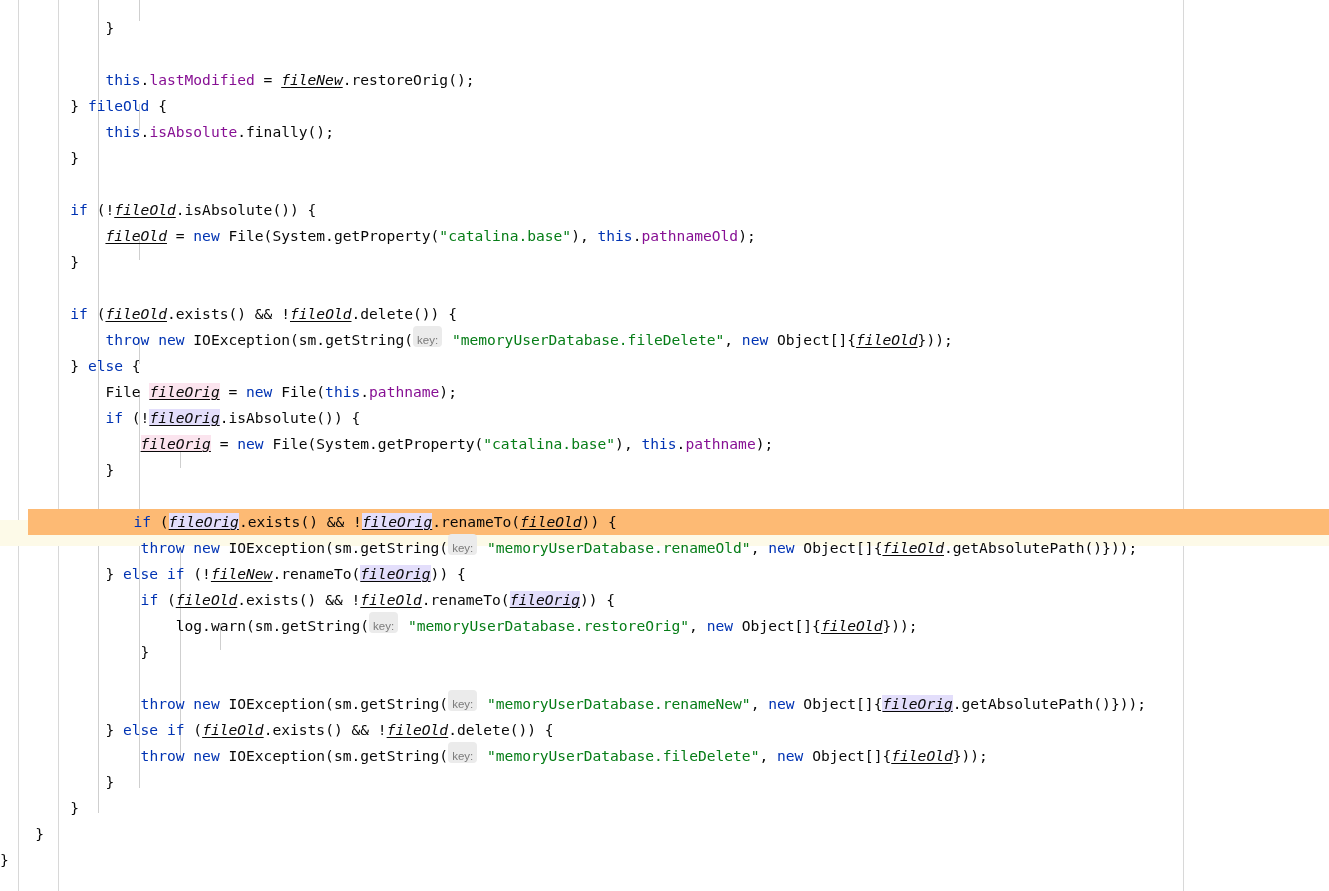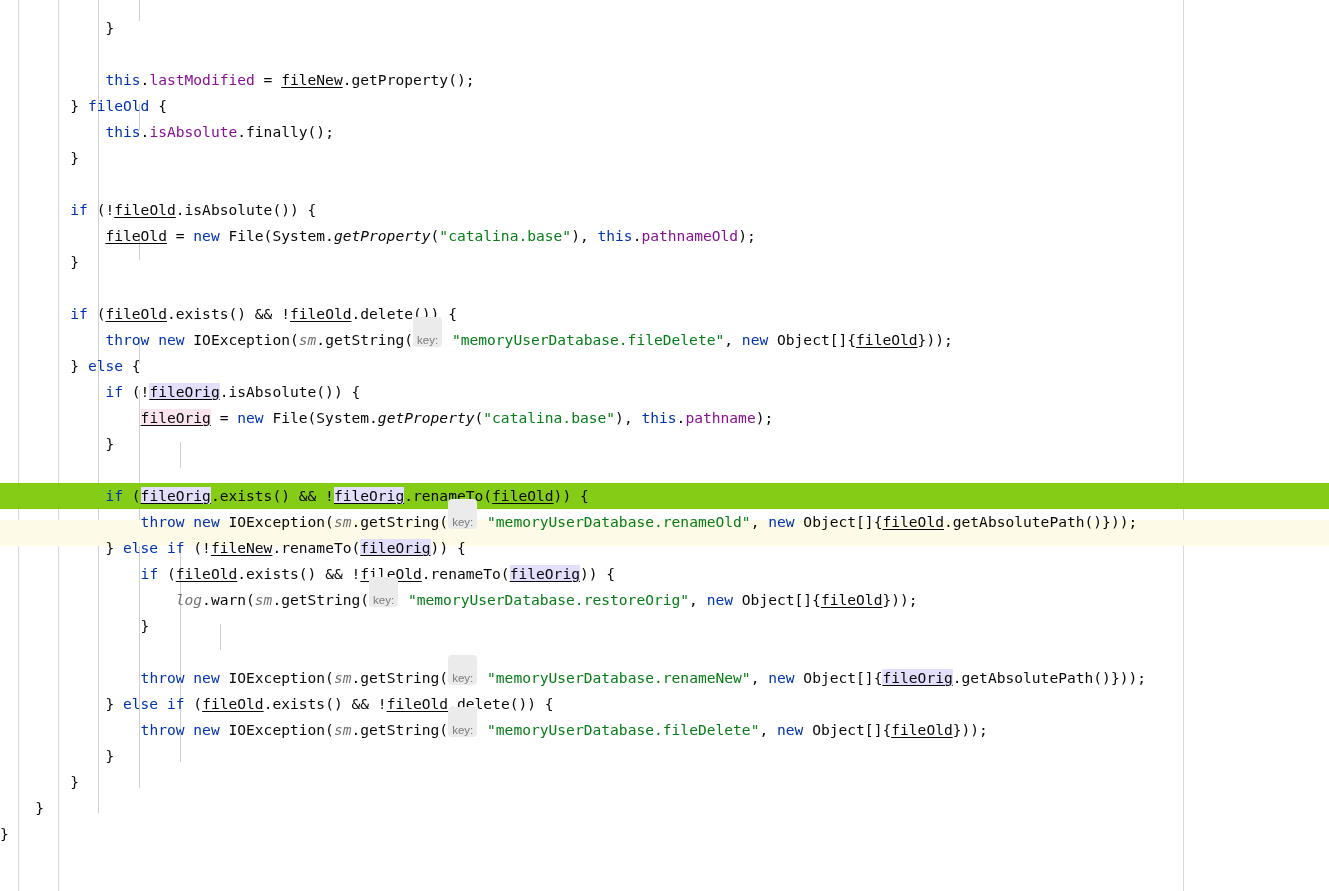--- a/index.html
+++ b/index.html
@@ -32,49 +32,49 @@
     color:#080808;
     white-space:pre;
     padding:0;
   }
   .ln{
     display:block;
     height:26px;
     white-space:pre;
     position:relative;
   }
-  .ln.hl{ background:#84cc16; }
+  .ln.hl{ background:#fdba74;margin-left:28px; }
   
   .hlband{
     position:absolute;
     left:0;right:0;
     height:26px;
     background:#fdfae8;
     z-index:1;
     pointer-events:none;
   }
   
   .kw   { color:#0033B3; }             
   .str  { color:#067D17; }             
   .fld  { color:#871094; }             
-  .fldi { color:#737373; font-style:italic; }  
-  .stm  { color:#080808; font-style:italic; }  
+  .fldi { color:#000000; }  
+  .stm  { color:#080808; }  
   .pln  { color:#080808; }
-  .lv   { text-decoration:underline; text-decoration-thickness:1px; text-underline-offset:2px; }
+  .lv   { text-decoration:underline; text-decoration-thickness:1px; text-underline-offset:2px;font-style:italic; }
   
   .occ-r{ background:#e3defb; }        
   .occ-w{ background:#fbe4ee; }        
   
   .hint{
     font-family:"Liberation Sans","DejaVu Sans",sans-serif;
     font-size:11.5px;
     color:#7a7a7a;
     background:#ebebeb;
     border-radius:4px;
-    padding:17px 4px 1px 4px;
+    padding:8px 4px 1px 4px;
     margin:0 1px 0 0;
     position:relative;
     top:-1px;
     letter-spacing:0;
     text-align:center;
   }
 </style>
 </head>
 <body>
 
@@ -92,32 +92,33 @@
   <div class="guide short" style="left:139px;top:338px;height:26px;"></div>
   <div class="guide short" style="left:139px;top:390px;height:398px;"></div>
   <div class="guide short" style="left:180px;top:442px;height:26px;"></div>
   <div class="guide short" style="left:180px;top:546px;height:216px;"></div>
   <div class="guide short" style="left:220px;top:624px;height:26px;"></div>
 
   <div class="hlband" id="caret-band" style="top: 520px; height: 26px;"></div>
 
   <pre id="code"><span class="ln"><span class="pln">            </span><span class="pln">}</span>
 </span><span class="ln">
-</span><span class="ln"><span class="pln">            </span><span class="kw">this</span><span class="pln">.</span><span class="fld">lastModified</span><span class="pln"> = </span><span class="lv">fileNew</span><span class="pln">.getProperty();</span>
+</span><span class="ln"><span class="pln">            </span><span class="kw">this</span><span class="pln">.</span><span class="fld">lastModified</span><span class="pln"> = </span><span class="lv">fileNew</span><span class="pln">.restoreOrig();</span>
 </span><span class="ln"><span class="pln">        </span><span class="pln">} </span><span class="kw">fileOld</span><span class="pln"> {</span>
 </span><span class="ln"><span class="pln">            </span><span class="kw">this</span><span class="pln">.</span><span class="fld">isAbsolute</span><span class="pln">.finally();</span>
 </span><span class="ln"><span class="pln">        </span><span class="pln">}</span>
 </span><span class="ln">
 </span><span class="ln"><span class="pln">        </span><span class="kw">if</span><span class="pln"> (!</span><span class="lv">fileOld</span><span class="pln">.isAbsolute()) {</span>
 </span><span class="ln"><span class="pln">            </span><span class="lv">fileOld</span><span class="pln"> = </span><span class="kw">new</span><span class="pln"> File(System.</span><span class="stm">getProperty</span><span class="pln">(</span><span class="str">"catalina.base"</span><span class="pln">), </span><span class="kw">this</span><span class="pln">.</span><span class="fld">pathnameOld</span><span class="pln">);</span>
 </span><span class="ln"><span class="pln">        </span><span class="pln">}</span>
 </span><span class="ln">
 </span><span class="ln"><span class="pln">        </span><span class="kw">if</span><span class="pln"> (</span><span class="lv">fileOld</span><span class="pln">.exists() &amp;&amp; !</span><span class="lv">fileOld</span><span class="pln">.delete()) {</span>
 </span><span class="ln"><span class="pln">            </span><span class="kw">throw</span><span class="pln"> </span><span class="kw">new</span><span class="pln"> IOException(</span><span class="fldi">sm</span><span class="pln">.getString(</span><span class="hint">key:</span><span class="pln"> </span><span class="str">"memoryUserDatabase.fileDelete"</span><span class="pln">, </span><span class="kw">new</span><span class="pln"> Object[]{</span><span class="lv">fileOld</span><span class="pln">}));</span>
 </span><span class="ln"><span class="pln">        </span><span class="pln">} </span><span class="kw">else</span><span class="pln"> {</span>
+</span><span class="ln"><span class="pln">            </span><span class="pln">File </span><span class="lv occ-w">fileOrig</span><span class="pln"> = </span><span class="kw">new</span><span class="pln"> File(</span><span class="kw">this</span><span class="pln">.</span><span class="fld">pathname</span><span class="pln">);</span>
 </span><span class="ln"><span class="pln">            </span><span class="kw">if</span><span class="pln"> (!</span><span class="lv occ-r">fileOrig</span><span class="pln">.isAbsolute()) {</span>
 </span><span class="ln"><span class="pln">                </span><span class="lv occ-w">fileOrig</span><span class="pln"> = </span><span class="kw">new</span><span class="pln"> File(System.</span><span class="stm">getProperty</span><span class="pln">(</span><span class="str">"catalina.base"</span><span class="pln">), </span><span class="kw">this</span><span class="pln">.</span><span class="fld">pathname</span><span class="pln">);</span>
 </span><span class="ln"><span class="pln">            </span><span class="pln">}</span>
 </span><span class="ln">
 </span><span class="ln hl"><span class="pln">            </span><span class="kw">if</span><span class="pln"> (</span><span class="lv occ-r">fileOrig</span><span class="pln">.exists() &amp;&amp; !</span><span class="lv occ-r">fileOrig</span><span class="pln">.renameTo(</span><span class="lv">fileOld</span><span class="pln">)) {</span>
 </span><span class="ln"><span class="pln">                </span><span class="kw">throw</span><span class="pln"> </span><span class="kw">new</span><span class="pln"> IOException(</span><span class="fldi">sm</span><span class="pln">.getString(</span><span class="hint">key:</span><span class="pln"> </span><span class="str">"memoryUserDatabase.renameOld"</span><span class="pln">, </span><span class="kw">new</span><span class="pln"> Object[]{</span><span class="lv">fileOld</span><span class="pln">.getAbsolutePath()}));</span>
 </span><span class="ln"><span class="pln">            </span><span class="pln">} </span><span class="kw">else</span><span class="pln"> </span><span class="kw">if</span><span class="pln"> (!</span><span class="lv">fileNew</span><span class="pln">.renameTo(</span><span class="lv occ-r">fileOrig</span><span class="pln">)) {</span>
 </span><span class="ln"><span class="pln">                </span><span class="kw">if</span><span class="pln"> (</span><span class="lv">fileOld</span><span class="pln">.exists() &amp;&amp; !</span><span class="lv">fileOld</span><span class="pln">.renameTo(</span><span class="lv occ-r">fileOrig</span><span class="pln">)) {</span>
 </span><span class="ln"><span class="pln">                    </span><span class="fldi">log</span><span class="pln">.warn(</span><span class="fldi">sm</span><span class="pln">.getString(</span><span class="hint">key:</span><span class="pln"> </span><span class="str">"memoryUserDatabase.restoreOrig"</span><span class="pln">, </span><span class="kw">new</span><span class="pln"> Object[]{</span><span class="lv">fileOld</span><span class="pln">}));</span>
 </span><span class="ln"><span class="pln">                </span><span class="pln">}</span>

